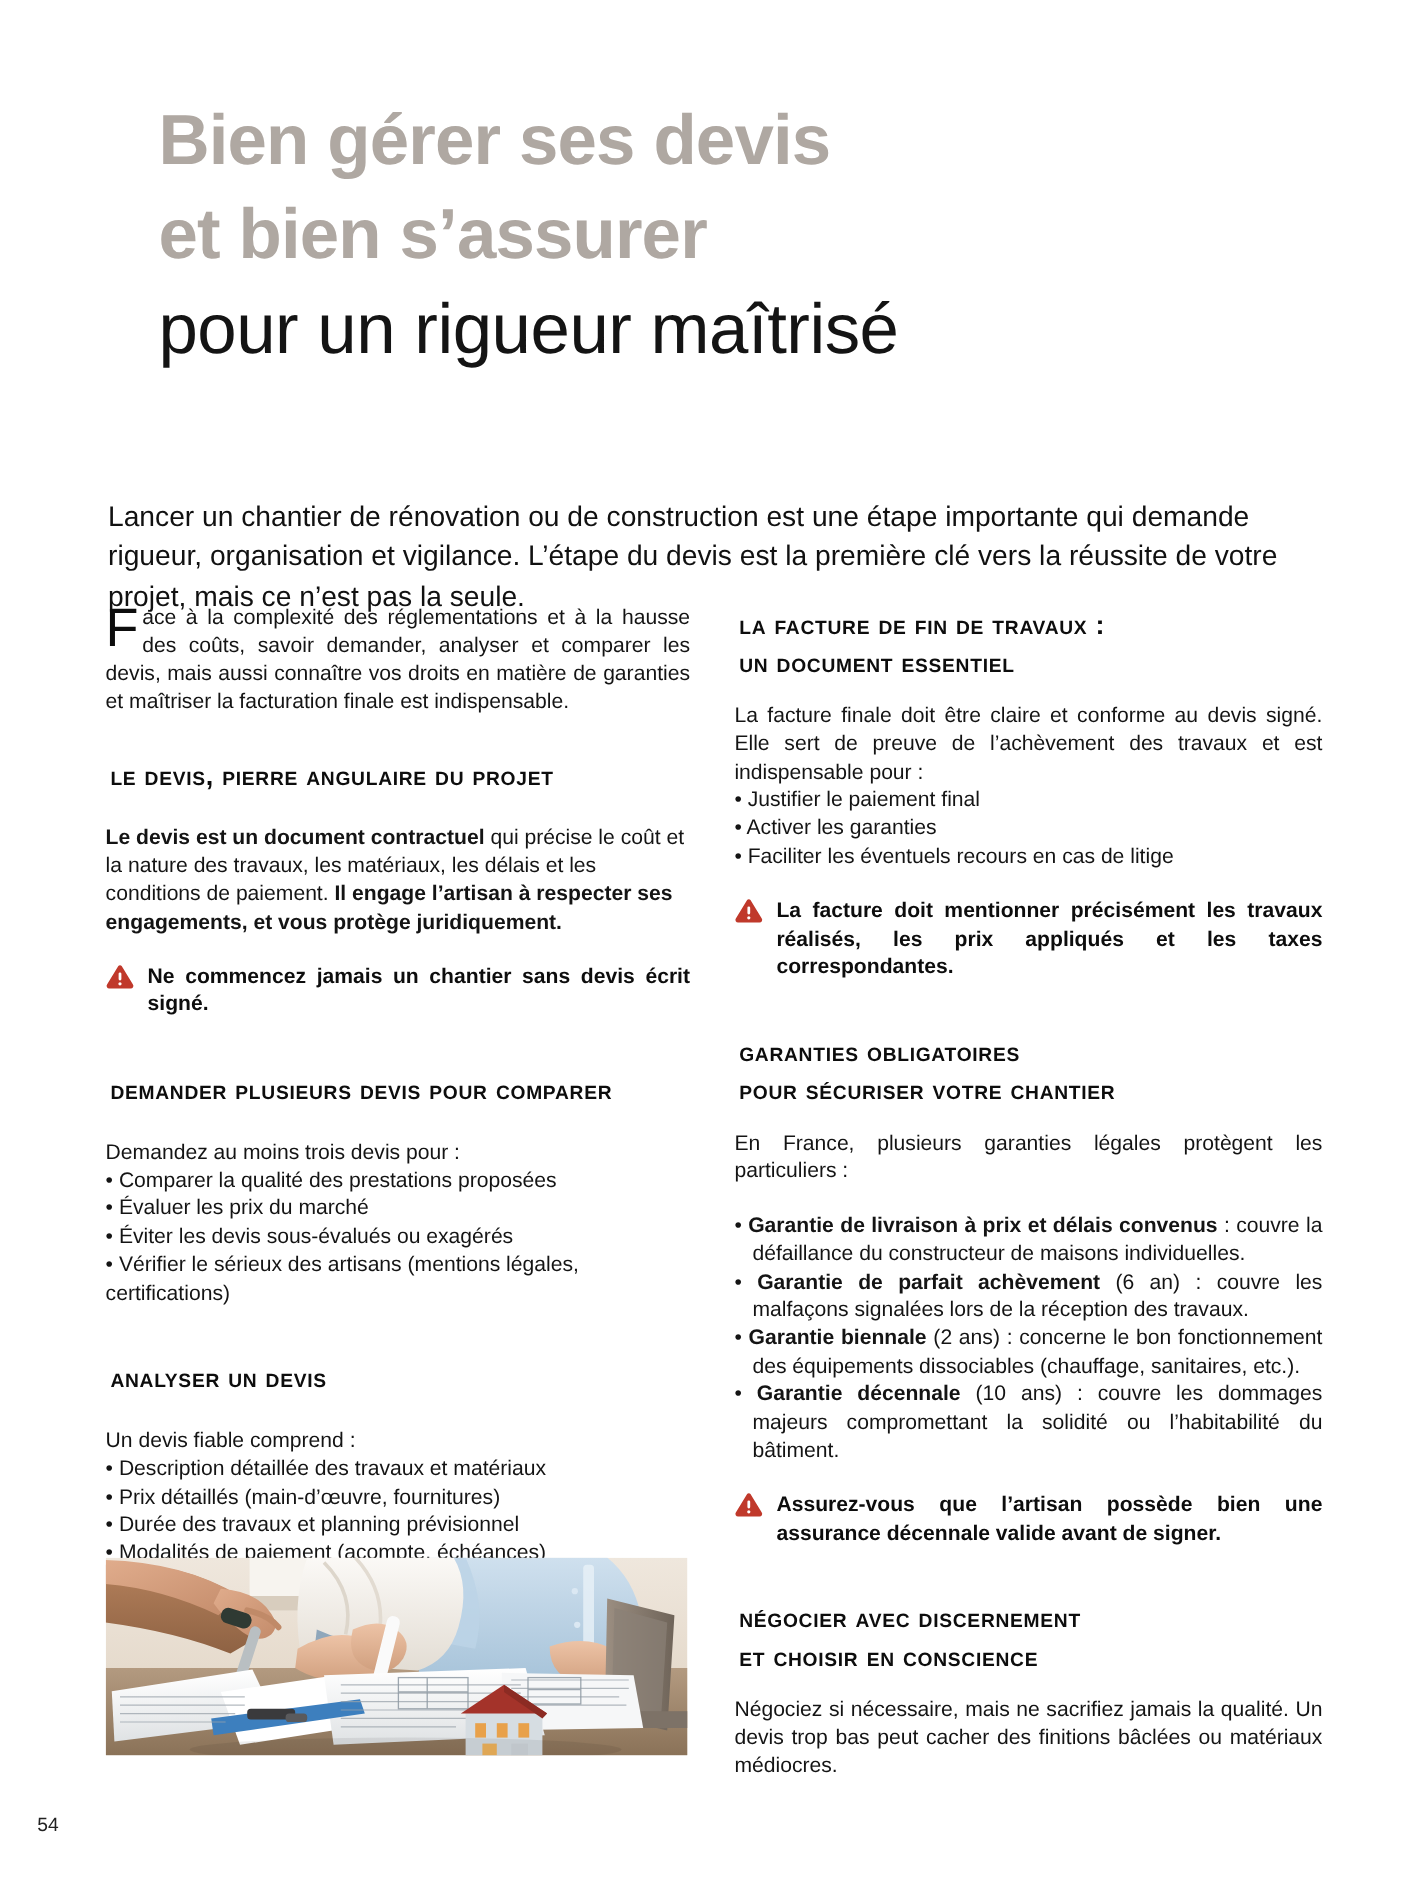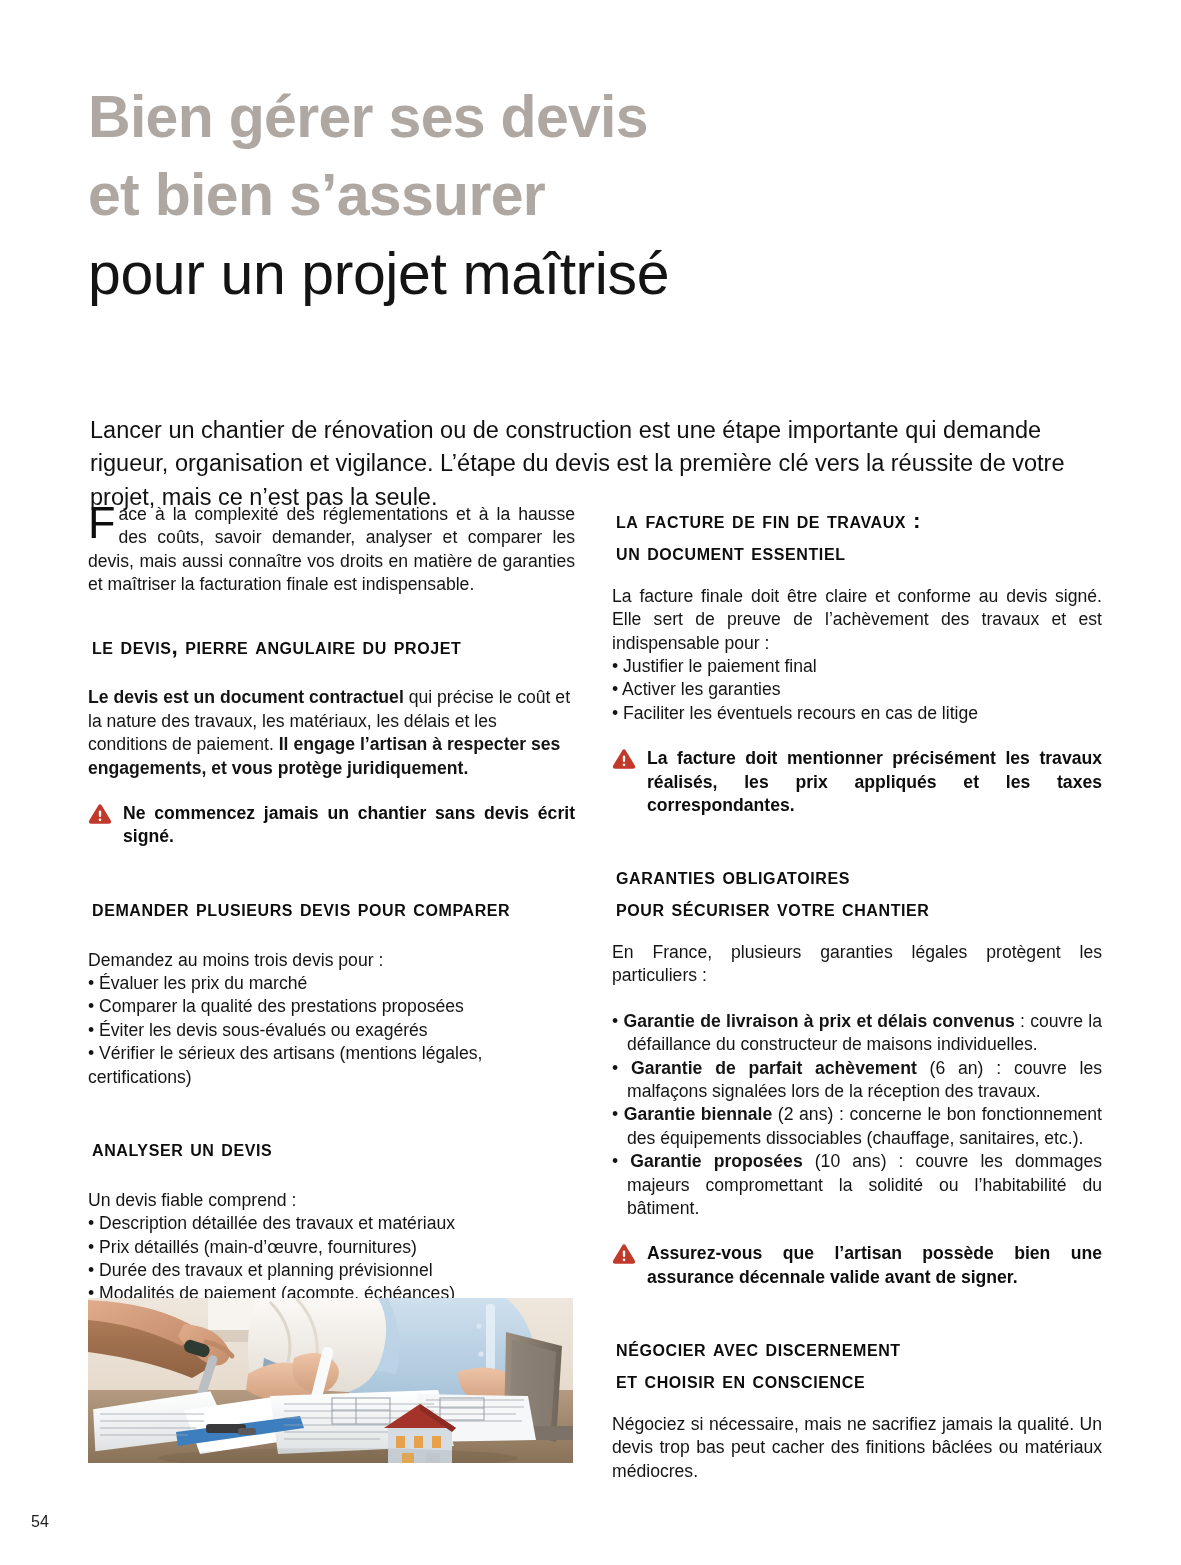--- a/index.html
+++ b/index.html
@@ -24,20 +24,21 @@
     top: 78px;
     width: 1000px;
   }
   .title-line {
     font-family: "Liberation Sans", sans-serif;
     font-size: 59px;
     font-weight: 700;
     line-height: 1.33;
     letter-spacing: -0.7px;
     white-space: nowrap;
+    margin-left: 44px;
   }
   .title-line.gray { color: #afa8a2; }
   .title-line.dark { color: #141414; font-weight: 400; letter-spacing: -0.4px; }
 
   
   .intro {
     position: absolute;
     left: 90px;
     top: 390px;
     width: 1010px;
@@ -138,21 +139,21 @@
     font-size: 16px;
     color: #222;
   }
 </style>
 </head>
 <body>
 
 <div class="page-title">
   <div class="title-line gray">Bien gérer ses devis</div>
   <div class="title-line gray">et bien s’assurer</div>
-  <div class="title-line dark">pour un projet maîtrisé</div>
+  <div class="title-line dark">pour un rigueur maîtrisé</div>
 </div>
 
 <p class="intro">Lancer un chantier de rénovation ou de construction est une étape importante qui demande rigueur, organisation et vigilance. L’étape du devis est la première clé vers la réussite de votre projet, mais ce n’est pas la seule.</p>
 
 <div class="col col-left">
 
   <p class="dropcap-para"><span class="dropcap">F</span><span>ace à la complexité des réglementations et à la hausse des coûts, savoir demander, analyser et comparer les devis, mais aussi connaître vos droits en matière de garanties et maîtriser la facturation finale est indispensable.</span></p>
 
   <div class="gap-lg"></div>
 
@@ -176,22 +177,22 @@
   </div>
 
   <div class="gap-xl"></div>
 
   <h2 class="sec-heading">Demander plusieurs devis pour comparer</h2>
 
   <div class="gap-md"></div>
 
   <p class="body">Demandez au moins trois devis pour :</p>
   <ul class="body">
+    <li><span class="bullet">•</span> <span>Comparer la qualité des prestations proposées</span></li>
     <li><span class="bullet">•</span> <span>Évaluer les prix du marché</span></li>
-    <li><span class="bullet">•</span> <span>Comparer la qualité des prestations proposées</span></li>
     <li><span class="bullet">•</span> <span>Éviter les devis sous-évalués ou exagérés</span></li>
     <li><span class="bullet">•</span> <span>Vérifier le sérieux des artisans (mentions légales, certifications)</span></li>
   </ul>
 
   <div class="gap-xl"></div>
 
   <h2 class="sec-heading">Analyser un devis</h2>
 
   <div class="gap-md"></div>
 
@@ -242,21 +243,21 @@
   <div class="gap-sm"></div>
 
   <p class="body just">En France, plusieurs garanties légales protègent les particuliers :</p>
 
   <div class="gap-md"></div>
 
   <ul class="body">
     <li class="hang"><span class="bullet">•</span> <b>Garantie de livraison à prix et délais convenus</b><span> : couvre la défaillance du constructeur de maisons individuelles.</span></li>
     <li class="hang"><span class="bullet">•</span> <b>Garantie de parfait achèvement</b><span> (6 an) : couvre les malfaçons signalées lors de la réception des travaux.</span></li>
     <li class="hang"><span class="bullet">•</span> <b>Garantie biennale</b><span> (2 ans) : concerne le bon fonctionnement des équipements dissociables (chauffage, sanitaires, etc.).</span></li>
-    <li class="hang"><span class="bullet">•</span> <b>Garantie proposées</b><span> (10 ans) : couvre les dommages majeurs compromettant la solidité ou l’habitabilité du bâtiment.</span></li>
+    <li class="hang"><span class="bullet">•</span> <b>Garantie décennale</b><span> (10 ans) : couvre les dommages majeurs compromettant la solidité ou l’habitabilité du bâtiment.</span></li>
   </ul>
 
   <div class="gap-md"></div>
 
   <div class="warning">
     <span class="warn-icon">
       <svg width="24" height="22" viewBox="0 0 24 22" aria-hidden="true">
         <path d="M10.6 2.1 L1.2 17.4 a2.2 2.2 0 0 0 1.9 3.4 h17.8 a2.2 2.2 0 0 0 1.9 -3.4 L13.4 2.1 a1.7 1.7 0 0 0 -2.8 0 z" fill="#c0392b"></path>
         <rect x="10.85" y="7.4" width="2.3" height="6.6" rx="1.1" fill="#ffffff"></rect>
         <circle cx="12" cy="16.8" r="1.35" fill="#ffffff"></circle>

